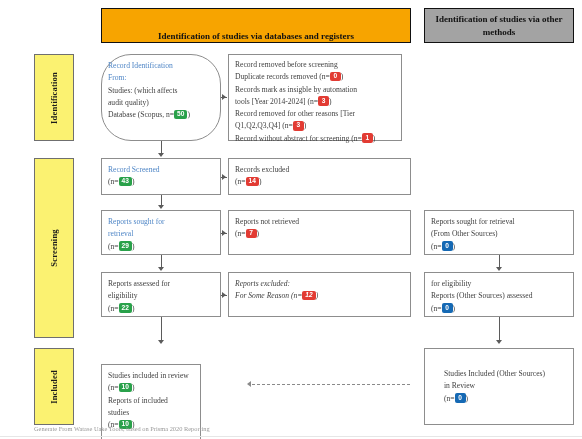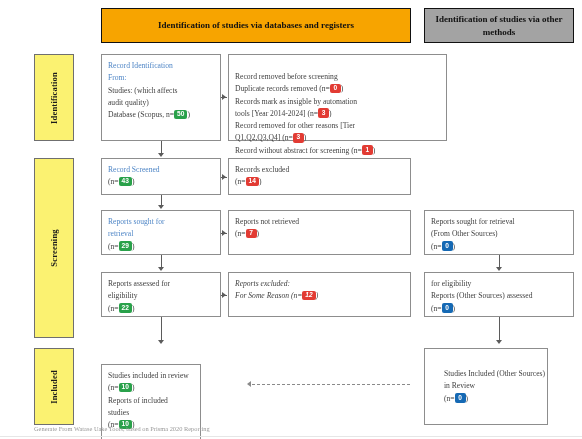--- a/index.html
+++ b/index.html
@@ -11,21 +11,21 @@
   .canvas{position:absolute;inset:0;}
 
   
   .banner{
     position:absolute;border:1px solid #111;
     display:flex;align-items:center;justify-content:center;text-align:center;
     font-family:"Liberation Serif", serif;
     font-weight:bold;font-size:9px;color:#111;line-height:1.35;
     padding:0 4px;box-sizing:border-box;
   }
-  #banner-db{left:101px;top:8px;width:310px;height:35px;background:#f7a400;}
+  #banner-db{left:101px;top:8px;width:310px;height:35px;background:#f7a400;align-items:flex-end;}
   #banner-other{left:424px;top:8px;width:150px;height:35px;background:#a3a3a3;}
 
   
   .rail{
     position:absolute;background:#fbf271;border:1px solid #6f6f6f;
     box-sizing:border-box;
   }
   .rail span{
     position:absolute;left:50%;top:50%;
     transform:translate(-50%,-50%) rotate(-90deg);
@@ -51,34 +51,34 @@
     display:inline-block;border-radius:2px;color:#fff;
     font-family:"Liberation Sans", sans-serif;
     font-weight:bold;font-size:6.6px;line-height:1;
     padding:1.5px 3px;vertical-align:1px;min-width:5px;text-align:center;
   }
   .b-green{background:#29a14a;}
   .b-red{background:#e23b33;}
   .b-blue{background:#1569b4;}
 
   
-  #box-identification{left:101px;top:54px;width:120px;height:87px;}
-  #box-removed{left:228px;top:54px;width:219px;height:87px;padding-top:16px;}
+  #box-identification{left:101px;top:54px;width:120px;height:87px;border-radius:30px;}
+  #box-removed{left:228px;top:54px;width:174px;height:87px;padding-top:4px;}
   #box-screened{left:101px;top:158px;width:120px;height:37px;}
   #box-excluded{left:228px;top:158px;width:183px;height:37px;}
   #box-sought{left:101px;top:210px;width:120px;height:45px;}
   #box-notretrieved{left:228px;top:210px;width:183px;height:45px;}
   #box-assessed{left:101px;top:272px;width:120px;height:45px;}
   #box-repexcluded{left:228px;top:272px;width:183px;height:45px;font-style:italic;}
   #box-included{left:101px;top:364px;width:100px;height:77px;}
 
   
   #box-sought-other{left:424px;top:210px;width:150px;height:45px;}
   #box-assessed-other{left:424px;top:272px;width:150px;height:45px;}
-  #box-included-other{left:424px;top:348px;width:124px;height:77px;
+  #box-included-other{left:424px;top:348px;width:150px;height:77px;
         display:flex;flex-direction:column;justify-content:center;padding-left:19px;}
 
   
   .conn{position:absolute;}
   .vline{background:#5b5b5b;width:1px;}
   .hline{background:#5b5b5b;height:1px;}
   .arrow-down{
     width:0;height:0;border-left:3px solid transparent;border-right:3px solid transparent;
     border-top:4px solid #5b5b5b;
   }

